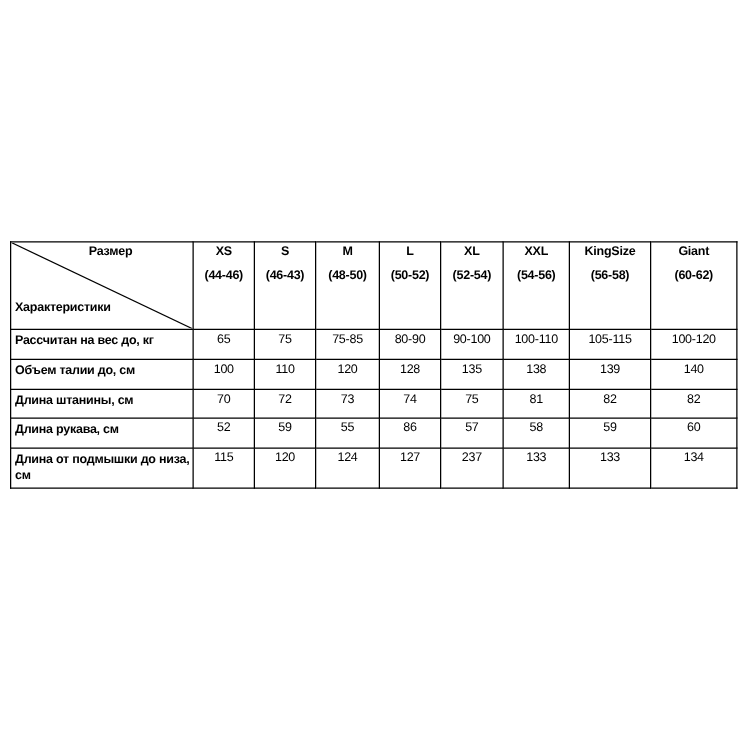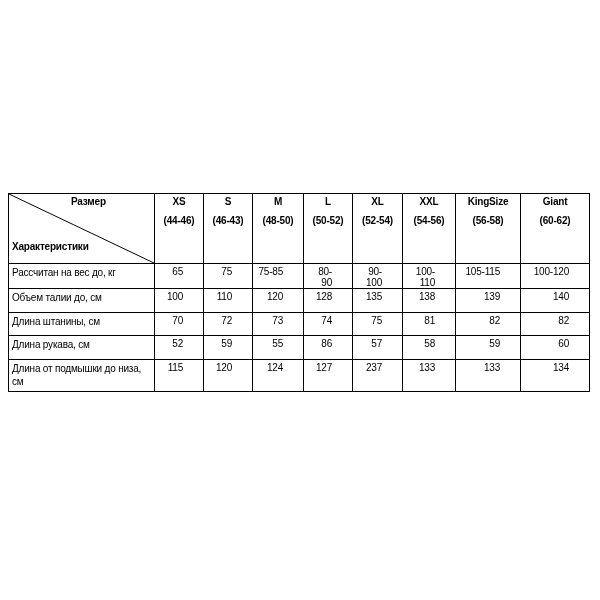--- a/index.html
+++ b/index.html
@@ -31,22 +31,22 @@
 
   th.size-col { text-align: center; font-weight: bold; padding: 2px 0 0 0; }
   .size-name { line-height: 12px; }
   .size-range { margin-top: 7px; line-height: 12px; }
 
   th.corner { position: relative; padding: 0; }
   th.corner svg.diag { position: absolute; left: 0; top: 0; width: 100%; height: 100%; }
   .corner-top { position: absolute; left: 62px; top: 2px; font-weight: bold; white-space: nowrap; }
   .corner-bottom { position: absolute; left: 3px; top: 47px; font-weight: bold; white-space: nowrap; }
 
-  td.label { font-weight: normal; text-align: left; padding: 2px 2px 0 3px; line-height: 13px; }
-  td.value { font-weight: normal; text-align: right; padding: 2px 20px 0 4px; }
+  td.label { font-weight: bold; text-align: left; padding: 2px 2px 0 3px; line-height: 13px; }
+  td.value { font-weight: normal; text-align: center; padding: 2px 4px 0 4px; }
 
   .watermark {
     position: absolute; left: 217px; top: 305px;
     display: flex; align-items: flex-start;
     opacity: 0.92;
     z-index: 5;
   }
   .wm-globe { flex: 0 0 auto; }
   .wm-text { display: flex; flex-direction: column; margin-left: 1px; }
   .wm-brand {

